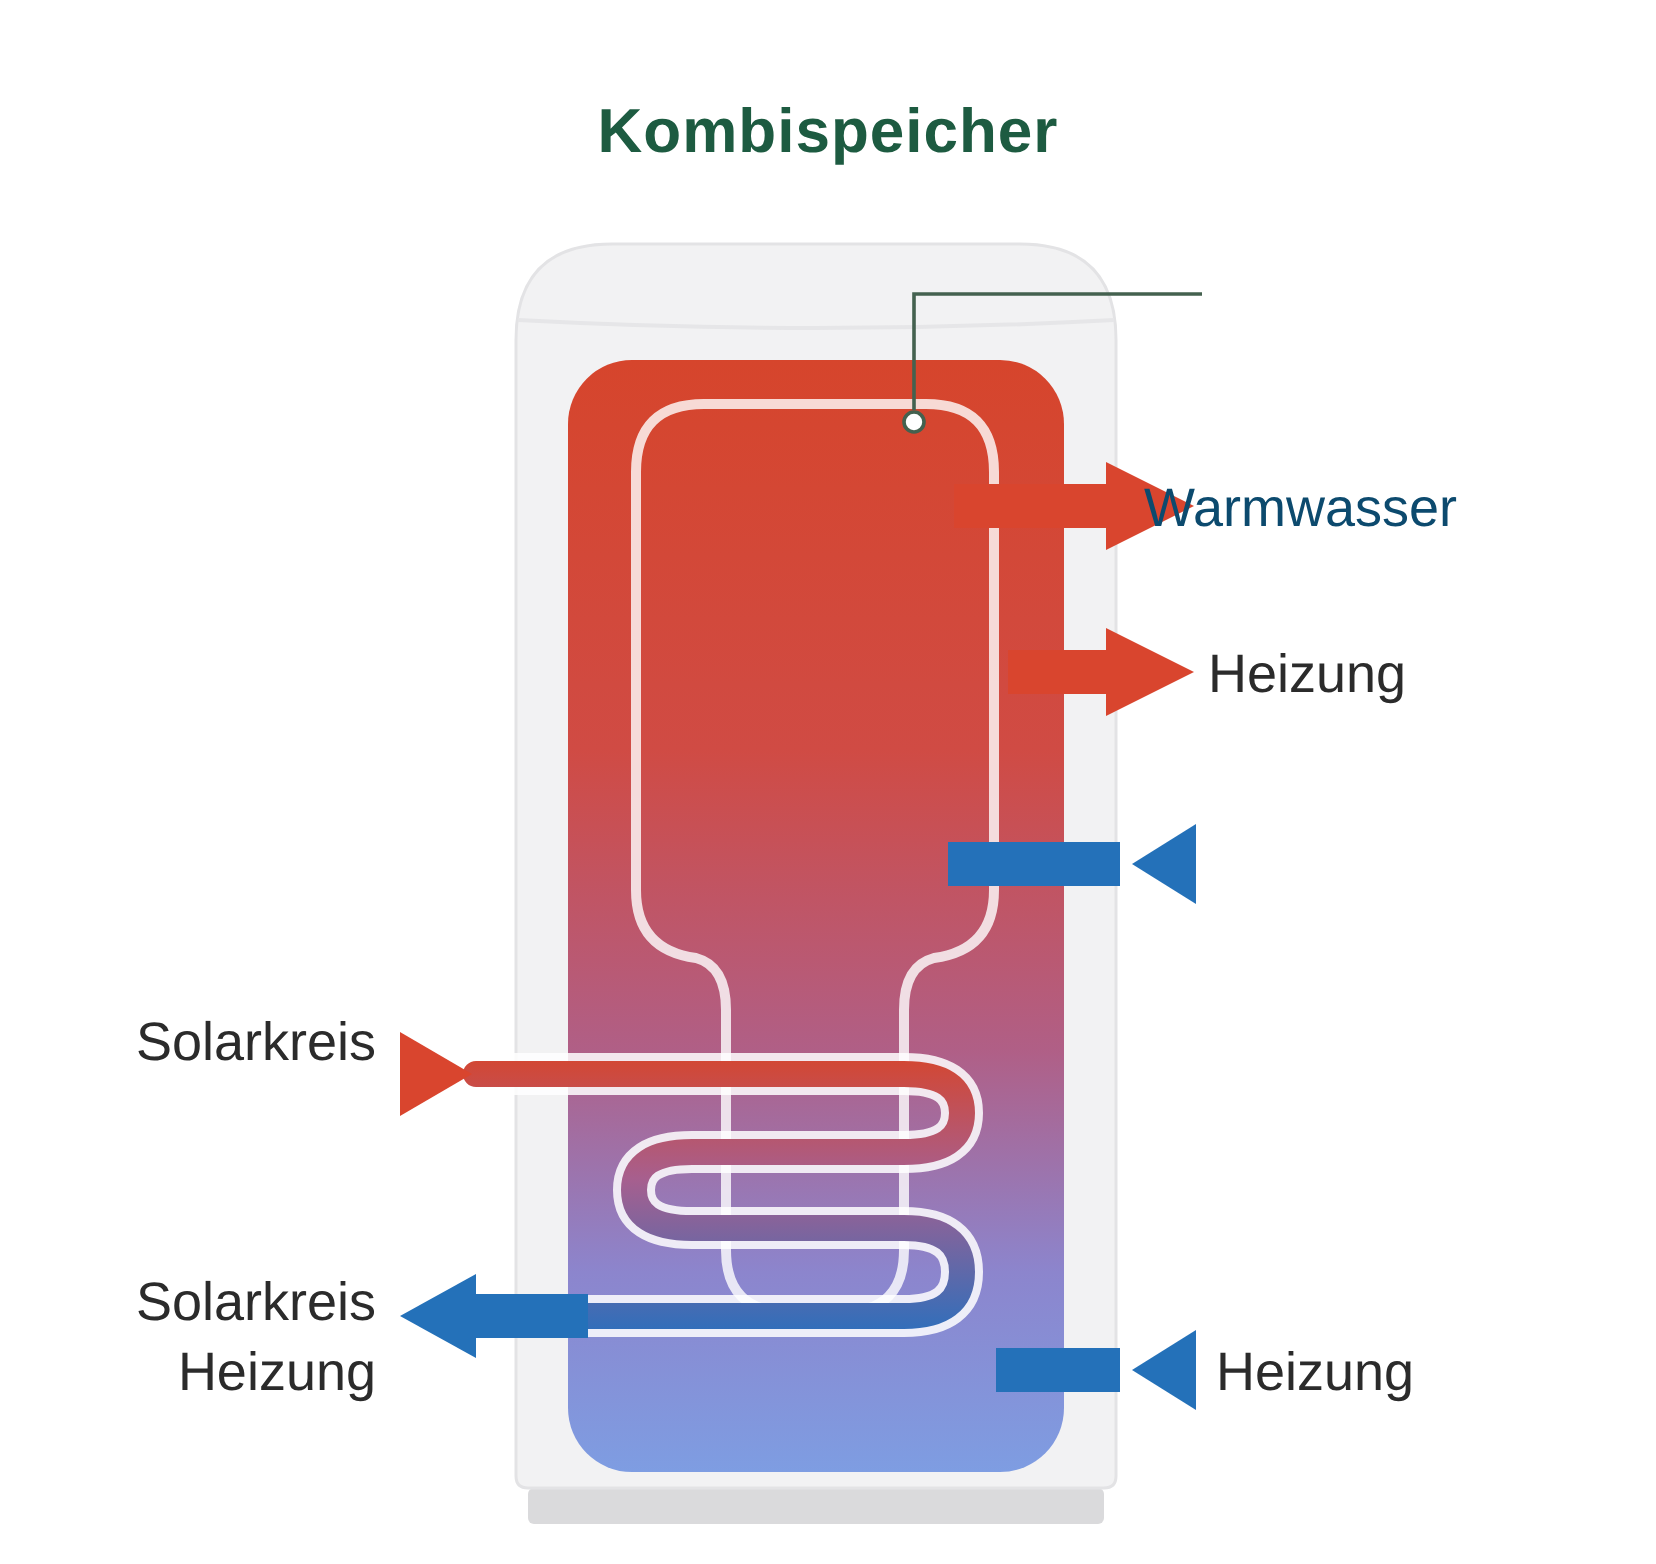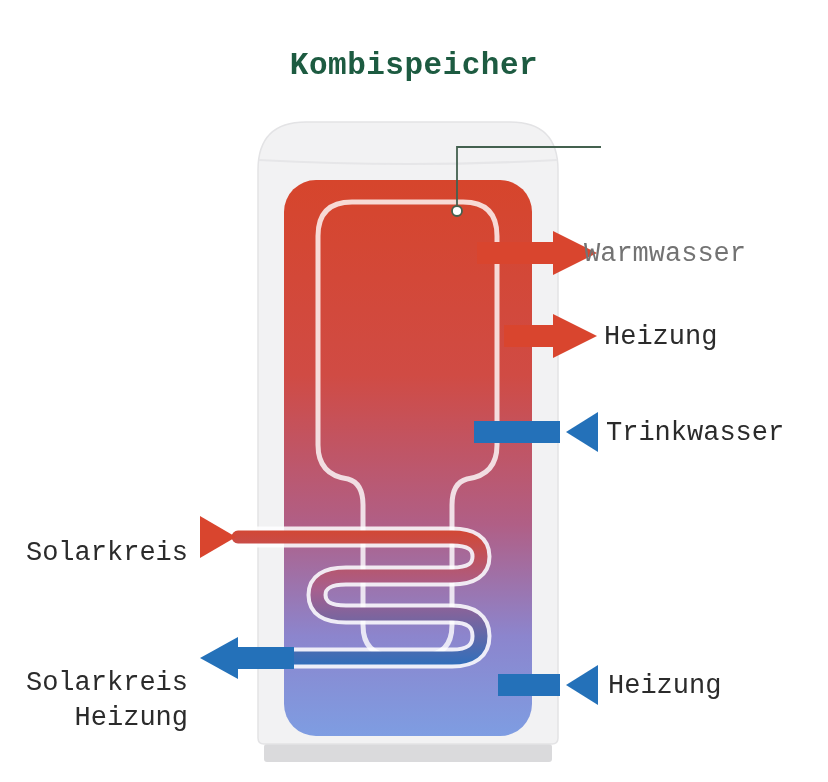--- a/index.html
+++ b/index.html
@@ -2,40 +2,40 @@
 <html><head>
 <meta charset="utf-8">
 <style>
   html, body { margin: 0; padding: 0; background: #ffffff; }
   .canvas {
     position: relative;
     width: 828px;
     height: 782px;
     background: #ffffff;
     overflow: hidden;
-    font-family: Liberation Mono, monospace;
+    font-family: Liberation Sans, sans-serif;
   }
   svg { position: absolute; left: 0; top: 0; }
   .title {
     position: absolute;
     left: 0; top: 48px;
     width: 828px;
     text-align: center;
     font-size: 31px;
     font-weight: bold;
     letter-spacing: 0.5px;
   }
   .lbl {
     position: absolute;
     font-size: 27px;
     font-weight: 500;
     line-height: 35px;
     white-space: nowrap;
   }
-  .lbl.right-align { text-align: right; margin-top: 32px; }
+  .lbl.right-align { text-align: right; }
 </style>
 </head>
 <body>
 
 <div class="canvas">
 
   <svg width="828" height="782" viewBox="0 0 828 782">
     <defs>
       <linearGradient id="bodyGrad" x1="0" y1="0" x2="0" y2="1">
         <stop offset="0" stop-color="#d6452c"></stop>
@@ -93,25 +93,24 @@
       <rect x="236" y="647" width="58" height="22" fill="#2471b9"></rect>
       <polygon points="200,658 238,637 238,679" fill="#2471b9"></polygon>
     </g>
   </svg>
 
   <div class="title" style="color: rgb(29, 91, 65);">Kombispeicher</div>
 
   <div class="lbl" style="left: 604px; top: 130px; color: rgb(43, 43, 43);">
   </div>
 
-  <div class="lbl" style="left: 584px; top: 237px; color: #737373;">Warmwasser</div>
+  <div class="lbl" style="left: 572px; top: 237px; color: #0c4a6e;">Warmwasser</div>
 
   <div class="lbl" style="left: 604px; top: 320px; color: rgb(43, 43, 43);">Heizung</div>
 
-  <div class="lbl" style="left: 606px; top: 416px; color: rgb(43, 43, 43);">Trinkwasser</div>
 
   <div class="lbl" style="left: 608px; top: 669px; color: rgb(43, 43, 43);">Heizung</div>
 
   <div class="lbl right-align" style="right: 640px; top: 504px; color: rgb(43, 43, 43);">
     <div>Solarkreis</div>
   </div>
 
   <div class="lbl right-align" style="right: 640px; top: 634px; color: rgb(43, 43, 43);">
     <div>Solarkreis</div>
     <div>Heizung</div>

